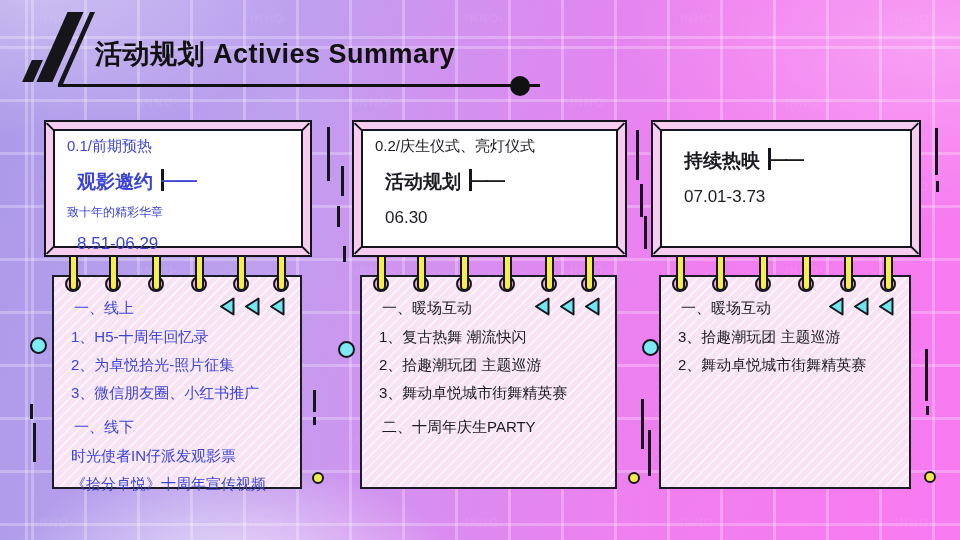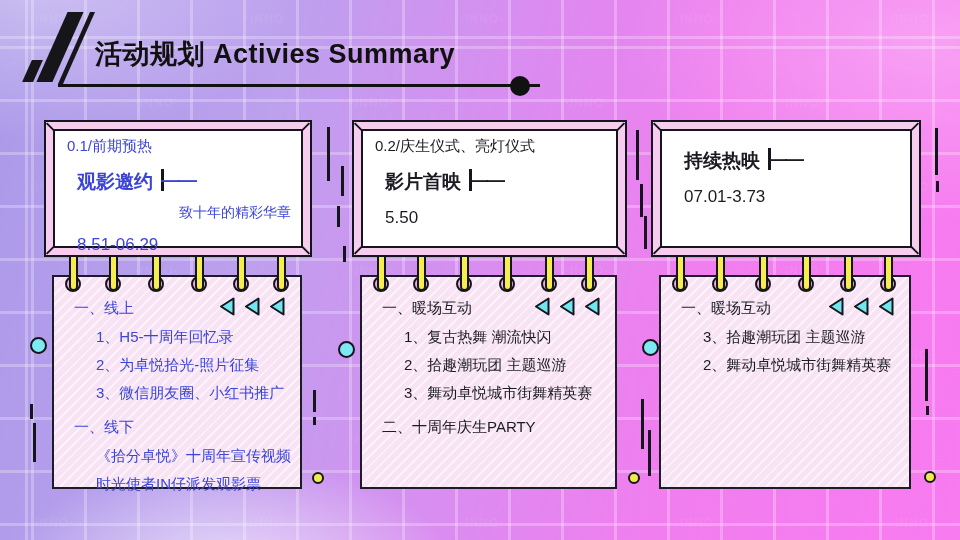--- a/index.html
+++ b/index.html
@@ -33,29 +33,29 @@
   .top-card{position:absolute;left:0;right:0;top:0;height:137px;background:var(--frame-pink);border:2px solid #15151d;box-sizing:border-box;z-index:4;}
   .top-card .inner{position:absolute;inset:7px;background:#fff;border:2px solid #15151d;box-sizing:border-box;padding:4px 10px 0 12px;}
   .corner{position:absolute;width:11px;height:2px;background:#15151d;z-index:5;}
   .c-tl{left:-1px;top:4px;transform:rotate(45deg);}
   .c-tr{right:-1px;top:4px;transform:rotate(-45deg);}
   .c-bl{left:-1px;bottom:4px;transform:rotate(-45deg);}
   .c-br{right:-1px;bottom:4px;transform:rotate(45deg);}
   .tag{font-size:15px;color:var(--txt);margin-top:2px;white-space:nowrap;}
   .head{font-size:19px;font-weight:bold;color:var(--txt);margin:13px 0 0 10px;white-space:nowrap;}
   .head .dash{letter-spacing:-2px;margin-left:8px;}
-  .sub{font-size:14px;color:var(--txt);margin:9px 0 0 0;white-space:nowrap;text-align:right;}
+  .sub{font-size:12px;color:var(--txt);margin:9px 0 0 0;white-space:nowrap;}
   .date{font-size:17px;color:var(--txt);margin:13px 0 0 10px;white-space:nowrap;}
   .rings{position:absolute;left:0;right:0;top:130px;height:44px;z-index:3;}
   .hole{position:absolute;width:16px;height:16px;border-radius:50%;background:var(--hole-pink);border:2.5px solid #15151d;box-sizing:border-box;top:26px;}
   .capsule{position:absolute;width:9px;height:41px;border-radius:6px;background:var(--ring-yellow);border:2px solid #15151d;box-sizing:border-box;top:0;}
   .bottom-card{position:absolute;left:8px;right:10px;top:155px;bottom:0;border:2px solid #1c1c28;box-sizing:border-box;z-index:1;
     background:repeating-linear-gradient(135deg, rgba(255,255,255,0) 0 5px, rgba(255,255,255,.55) 5px 7px), var(--panel-pink);}
   .lines{padding:17px 10px 0 17px;}
-  .line{font-size:15px;line-height:28px;color:var(--txt);white-space:nowrap;margin-left:25px;}
+  .line{font-size:15px;line-height:28px;color:var(--txt);white-space:nowrap;}
   .line.sec{margin-left:3px;}
   .line.sec + .line{margin-top:1px;}
   .line.item + .line.sec{margin-top:6px;}
   .arrows{position:absolute;top:20px;right:15px;display:flex;gap:9px;}
   
   .dash{position:absolute;width:2.5px;background:#15151d;}
   .cyan-circle{position:absolute;width:17px;height:17px;border-radius:50%;background:var(--circle-cyan);border:2.5px solid #15151d;box-sizing:border-box;}
   .yellow-dot{position:absolute;width:12px;height:12px;border-radius:50%;background:var(--dot-yellow);border:2px solid #15151d;box-sizing:border-box;}
 </style>
 </head>
@@ -119,22 +119,22 @@
           <svg width="16" height="19" viewBox="0 0 16 19">
             <polygon points="14.5,1.5 14.5,17.5 2,9.5" fill="#70e7ef" stroke="#15151d" stroke-width="2" stroke-linejoin="round"></polygon>
           </svg>
         </div>
       <div class="lines">
           <div class="line sec">一、线上</div>
           <div class="line item">1、H5-十周年回忆录</div>
           <div class="line item">2、为卓悦拾光-照片征集</div>
           <div class="line item">3、微信朋友圈、小红书推广</div>
           <div class="line sec">一、线下</div>
+          <div class="line item">时光使者IN仔派发观影票</div>
           <div class="line item">《拾分卓悦》十周年宣传视频</div>
-          <div class="line item">时光使者IN仔派发观影票</div>
         </div>
     </div>
     <div class="rings">
         <div class="hole" style="left: 21px;"></div>
         <div class="capsule" style="left: 24.5px;"></div>
         <div class="hole" style="left: 61px;"></div>
         <div class="capsule" style="left: 64.5px;"></div>
         <div class="hole" style="left: 104px;"></div>
         <div class="capsule" style="left: 107.5px;"></div>
         <div class="hole" style="left: 147px;"></div>
@@ -193,22 +193,22 @@
         <div class="hole" style="left: 229px;"></div>
         <div class="capsule" style="left: 232.5px;"></div>
       </div>
     <div class="top-card">
       <div class="corner c-tl"></div>
       <div class="corner c-tr"></div>
       <div class="corner c-bl"></div>
       <div class="corner c-br"></div>
       <div class="inner">
         <div class="tag">0.2/庆生仪式、亮灯仪式</div>
-        <div class="head"><span>影片首映</span><span class="dash">——</span></div>
-        <div class="date">5.50</div>
+        <div class="head"><span>活动规划</span><span class="dash">——</span></div>
+        <div class="date">06.30</div>
       </div>
     </div>
   </section>
 
   <section class="column" style="left: 651px; width: 270px; --txt: #1b1b22;">
     <div class="bottom-card">
       <div class="arrows">
           <svg width="16" height="19" viewBox="0 0 16 19">
             <polygon points="14.5,1.5 14.5,17.5 2,9.5" fill="#70e7ef" stroke="#15151d" stroke-width="2" stroke-linejoin="round"></polygon>
           </svg>

